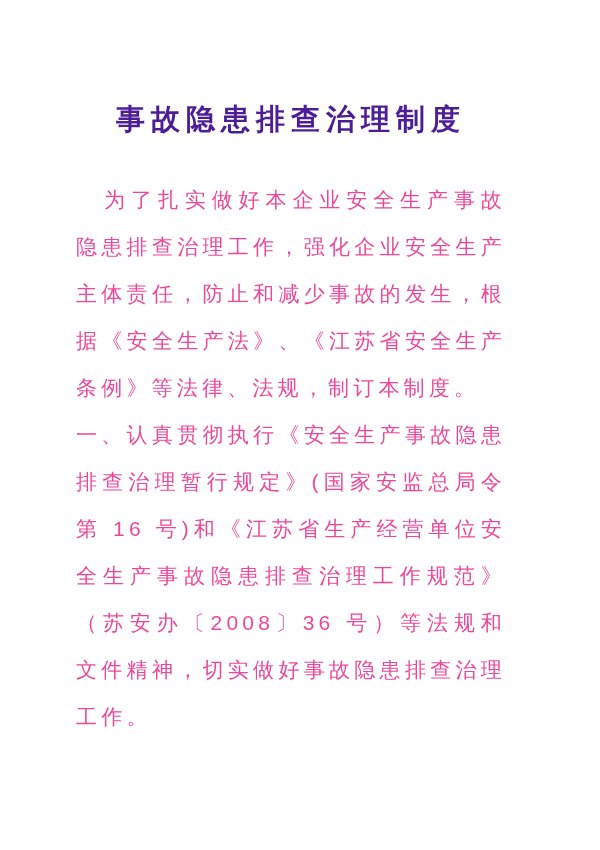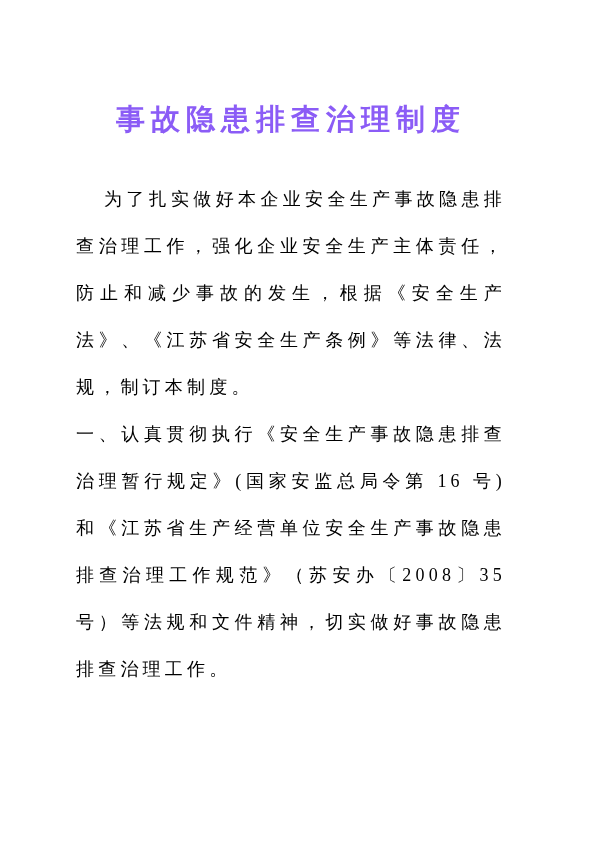--- a/index.html
+++ b/index.html
@@ -15,34 +15,34 @@
     overflow: hidden;
     box-sizing: border-box;
     padding: 100px 94px 0 76px;
   }
   .doc-title {
     font-family: "DejaVu Sans", "Liberation Sans", sans-serif;
     font-weight: bold;
     font-size: 29px;
     letter-spacing: 6px;
     line-height: 38px;
-    color: #8b5cf6;
+    color: #4c1d95;
     text-align: center;
     margin: 0 0 38px 0;
     white-space: nowrap;
   }
   .doc-body {
     width: 430px;
   }
   .doc-body p {
-    font-family: Liberation Serif, serif;
-    font-size: 18px;
+    font-family: Liberation Sans, sans-serif;
+    font-size: 21px;
     letter-spacing: 4.2px;
     line-height: 47px;
-    color: #000000;
+    color: #ec4899;
     margin: 0;
     text-align: justify;
     text-justify: inter-character;
     word-break: break-all;
   }
   .doc-body p.indent {
     text-indent: 28px;
   }
   .doc-body p.flush {
     
@@ -50,15 +50,15 @@
   }
 </style>
 </head>
 <body>
 
 <div class="page">
   <h1 class="doc-title">事故隐患排查治理制度</h1>
 
   <div class="doc-body">
     <p class="indent">为了扎实做好本企业安全生产事故隐患排查治理工作，强化企业安全生产主体责任，防止和减少事故的发生，根据《安全生产法》、《江苏省安全生产条例》等法律、法规，制订本制度。</p>
-    <p>一、认真贯彻执行《安全生产事故隐患排查治理暂行规定》(国家安监总局令第 16 号)和《江苏省生产经营单位安全生产事故隐患排查治理工作规范》（苏安办〔2008〕35 号）等法规和文件精神，切实做好事故隐患排查治理工作。</p>
+    <p>一、认真贯彻执行《安全生产事故隐患排查治理暂行规定》(国家安监总局令第 16 号)和《江苏省生产经营单位安全生产事故隐患排查治理工作规范》（苏安办〔2008〕36 号）等法规和文件精神，切实做好事故隐患排查治理工作。</p>
   </div>
 </div>
 
 </body></html>

